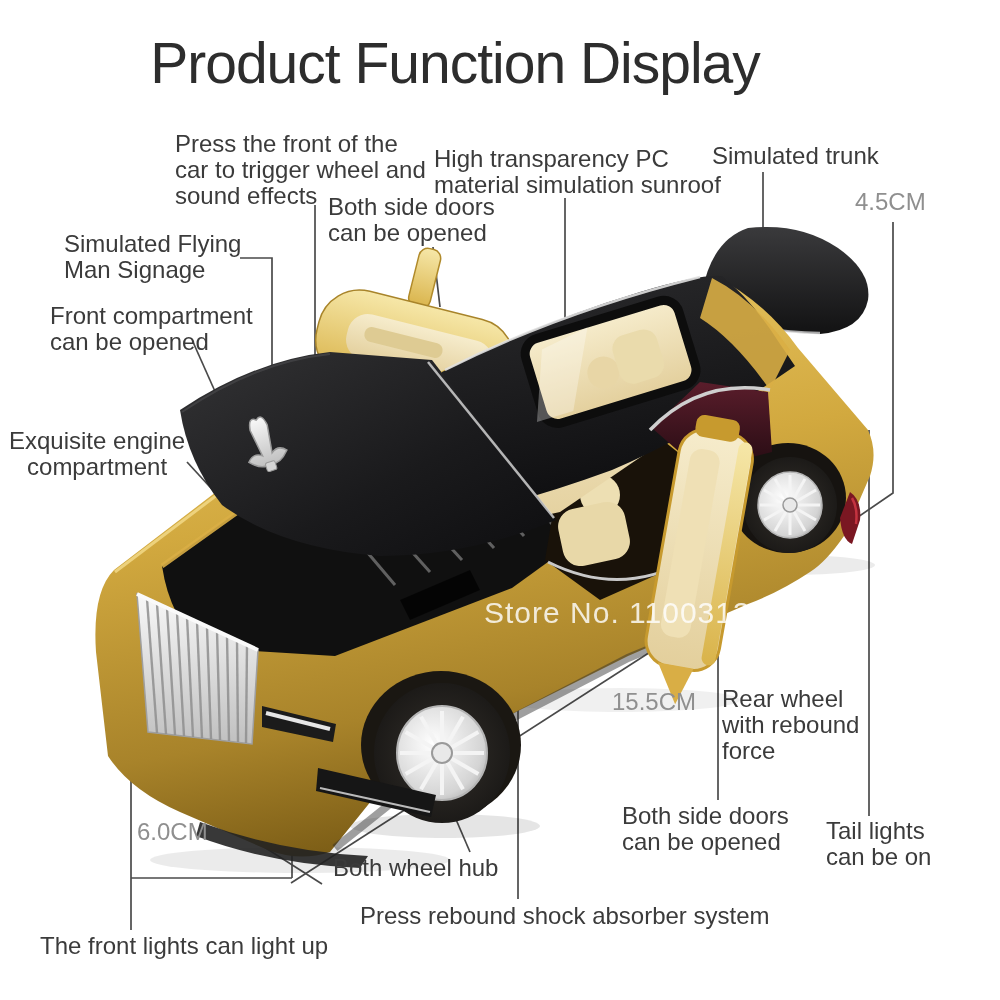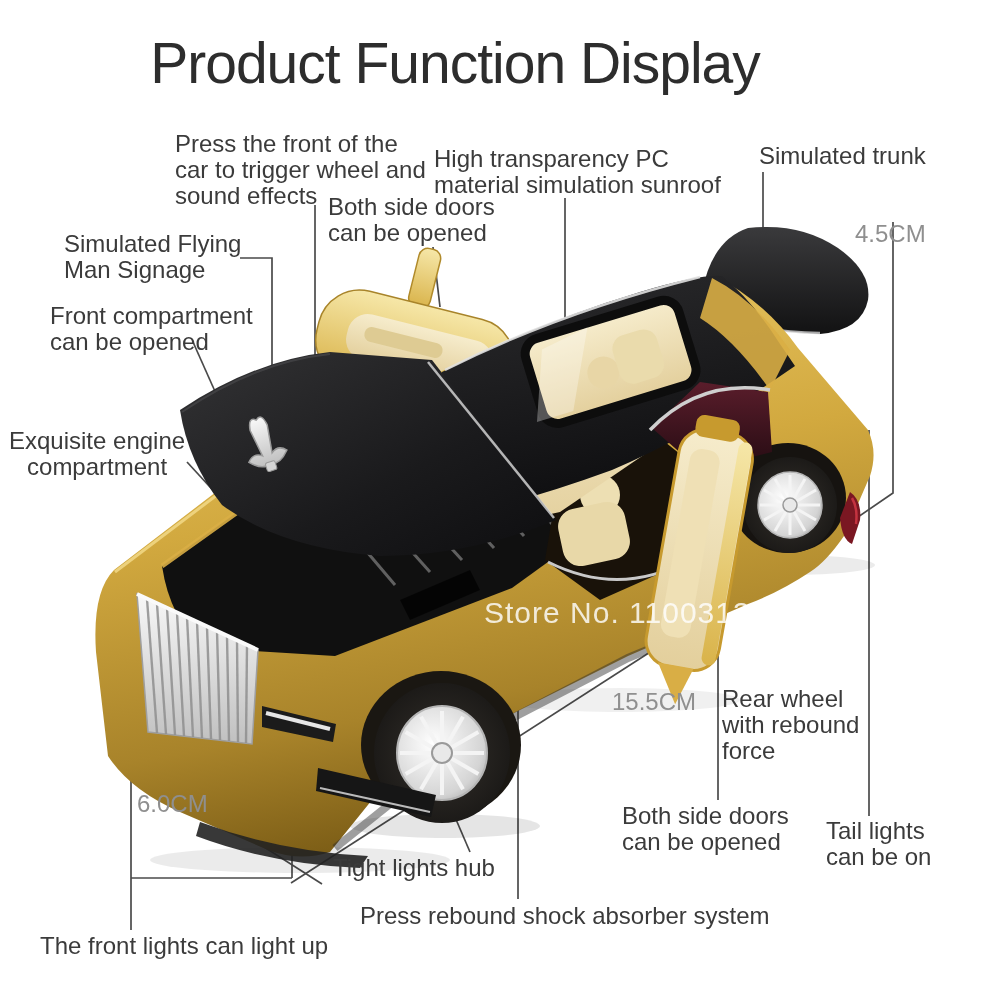--- a/index.html
+++ b/index.html
@@ -245,35 +245,35 @@
 
   <div class="watermark">Store No. 1100313066</div>
 
   <div class="label" style="left:175px;top:131px;">Press the front of the
 car to trigger wheel and
 sound effects</div>
   <div class="label center" style="left:328px;top:194px;width:182px;">Both side doors
 can be opened</div>
   <div class="label" style="left:434px;top:146px;">High transparency PC
 material simulation sunroof</div>
-  <div class="label" style="left:712px;top:143px;margin-left:47px;">Simulated trunk</div>
+  <div class="label" style="left:712px;top:143px;">Simulated trunk</div>
   <div class="label" style="left:64px;top:231px;">Simulated Flying
 Man Signage</div>
   <div class="label" style="left:50px;top:303px;">Front compartment
 can be opened</div>
   <div class="label" style="left:9px;top:428px;text-align:center;">Exquisite engine
 compartment</div>
   <div class="label" style="left:722px;top:686px;">Rear wheel
 with rebound
 force</div>
   <div class="label center" style="left:622px;top:803px;width:185px;">Both side doors
 can be opened</div>
   <div class="label center" style="left:826px;top:818px;width:140px;">Tail lights
 can be on</div>
-  <div class="label" style="left:333px;top:855px;">Tight lights hub</div>
+  <div class="label" style="left:333px;top:855px;">Both wheel hub</div>
   <div class="label" style="left:360px;top:903px;">Press rebound shock absorber system</div>
   <div class="label" style="left:22px;top:933px;margin-left:18px;">The front lights can light up</div>
 
-  <div class="dim" style="left:855px;top:188px;margin-top:32px;">4.5CM</div>
+  <div class="dim" style="left:855px;top:188px;">4.5CM</div>
   <div class="dim" style="left:612px;top:688px;">15.5CM</div>
-  <div class="dim" style="left:137px;top:790px;text-align:right;">6.0CM</div>
+  <div class="dim" style="left:137px;top:818px;text-align:right;">6.0CM</div>
 
 </div>
 
 </body></html>

